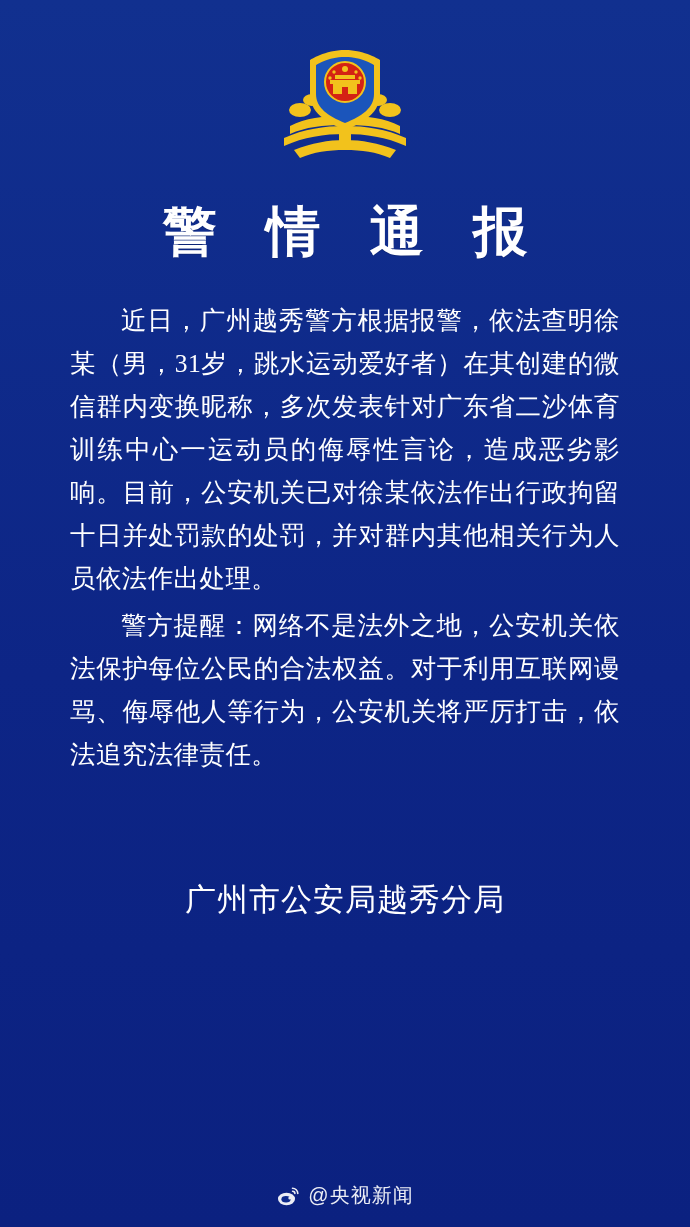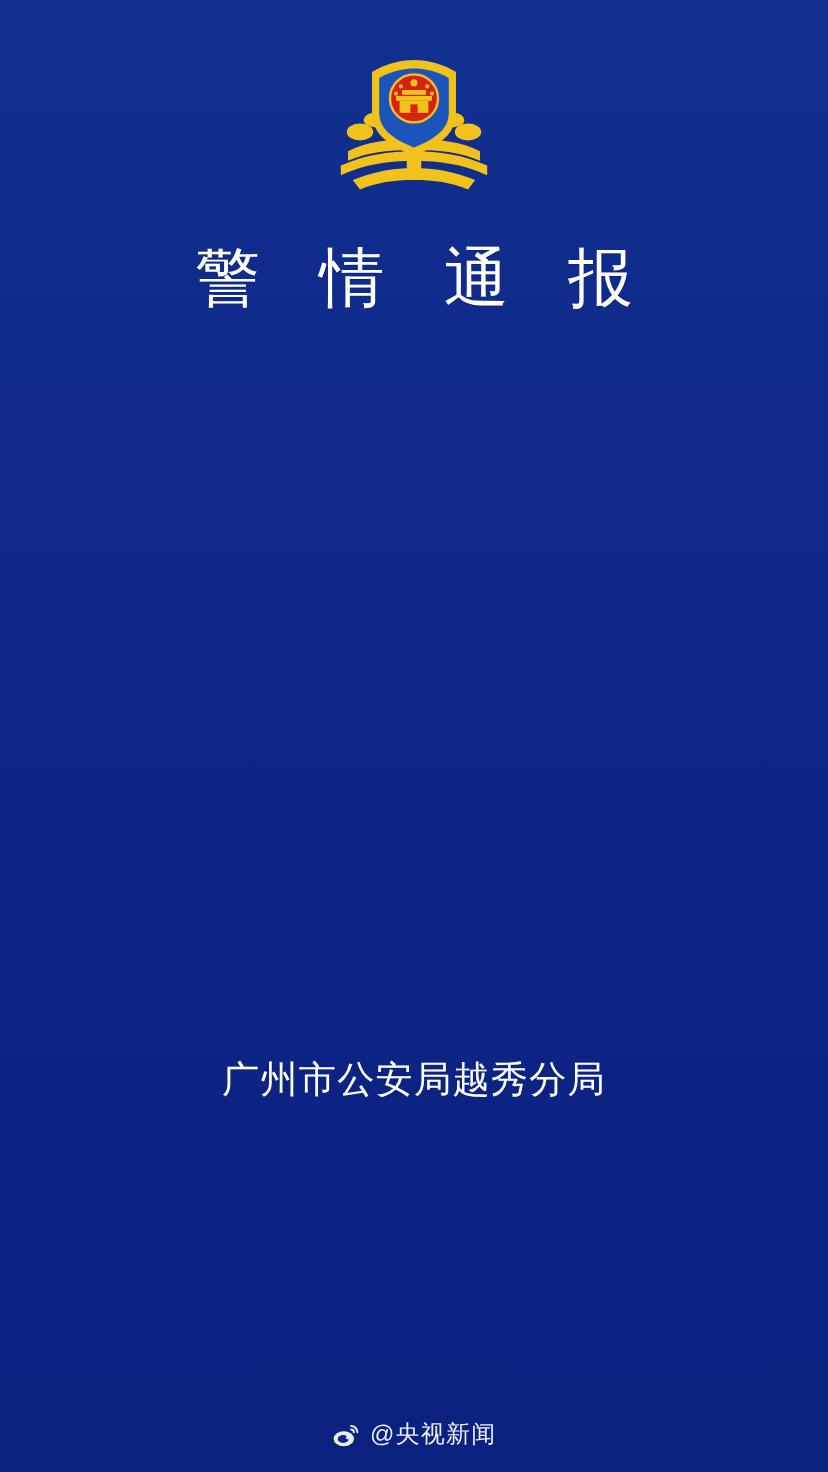--- a/index.html
+++ b/index.html
@@ -33,21 +33,21 @@
     width: 130px;
     height: 126px;
     position: relative;
   }
 
   
   .title {
     margin-top: 26px;
     text-align: center;
     font-size: 54px;
-    font-weight: normal;
+    font-weight: bold;
     letter-spacing: 18px;
     text-indent: 18px;
     color: #ffffff;
     font-family: "Liberation Serif", "DejaVu Serif", serif;
     text-shadow: 0 1px 0 rgba(0,0,0,0.15);
   }
 
   
   .body-text {
     margin: 30px 70px 0 70px;
@@ -145,20 +145,24 @@
           <circle cx="80" cy="34" r="1.7"></circle>
         </g>
 
         <rect x="59" y="80" width="12" height="18" fill="#f2c21c"></rect>
       </svg>
     </div>
   </div>
 
   <div class="title">警 情 通 报</div>
 
+  <div class="body-text">
+    <p>近日，广州越秀警方根据报警，依法查明徐某（男，31岁，跳水运动爱好者）在其创建的微信群内变换昵称，多次发表针对广东省二沙体育训练中心一运动员的侮辱性言论，造成恶劣影响。目前，公安机关已对徐某依法作出行政拘留十日并处罚款的处罚，并对群内其他相关行为人员依法作出处理。</p>
+    <p>警方提醒：网络不是法外之地，公安机关依法保护每位公民的合法权益。对于利用互联网谩骂、侮辱他人等行为，公安机关将严厉打击，依法追究法律责任。</p>
+  </div>
 
   <div class="signature">
     <div class="sig-org">广州市公安局越秀分局</div>
   </div>
 
   <div class="footer">
     <span class="weibo-icon">
       <svg viewBox="0 0 24 24" width="24" height="24" xmlns="http://www.w3.org/2000/svg">
         <ellipse cx="10.5" cy="15" rx="8.5" ry="6.2" fill="#ffffff"></ellipse>
         <ellipse cx="10" cy="15.2" rx="4.6" ry="3.3" fill="#0e2a8c"></ellipse>

